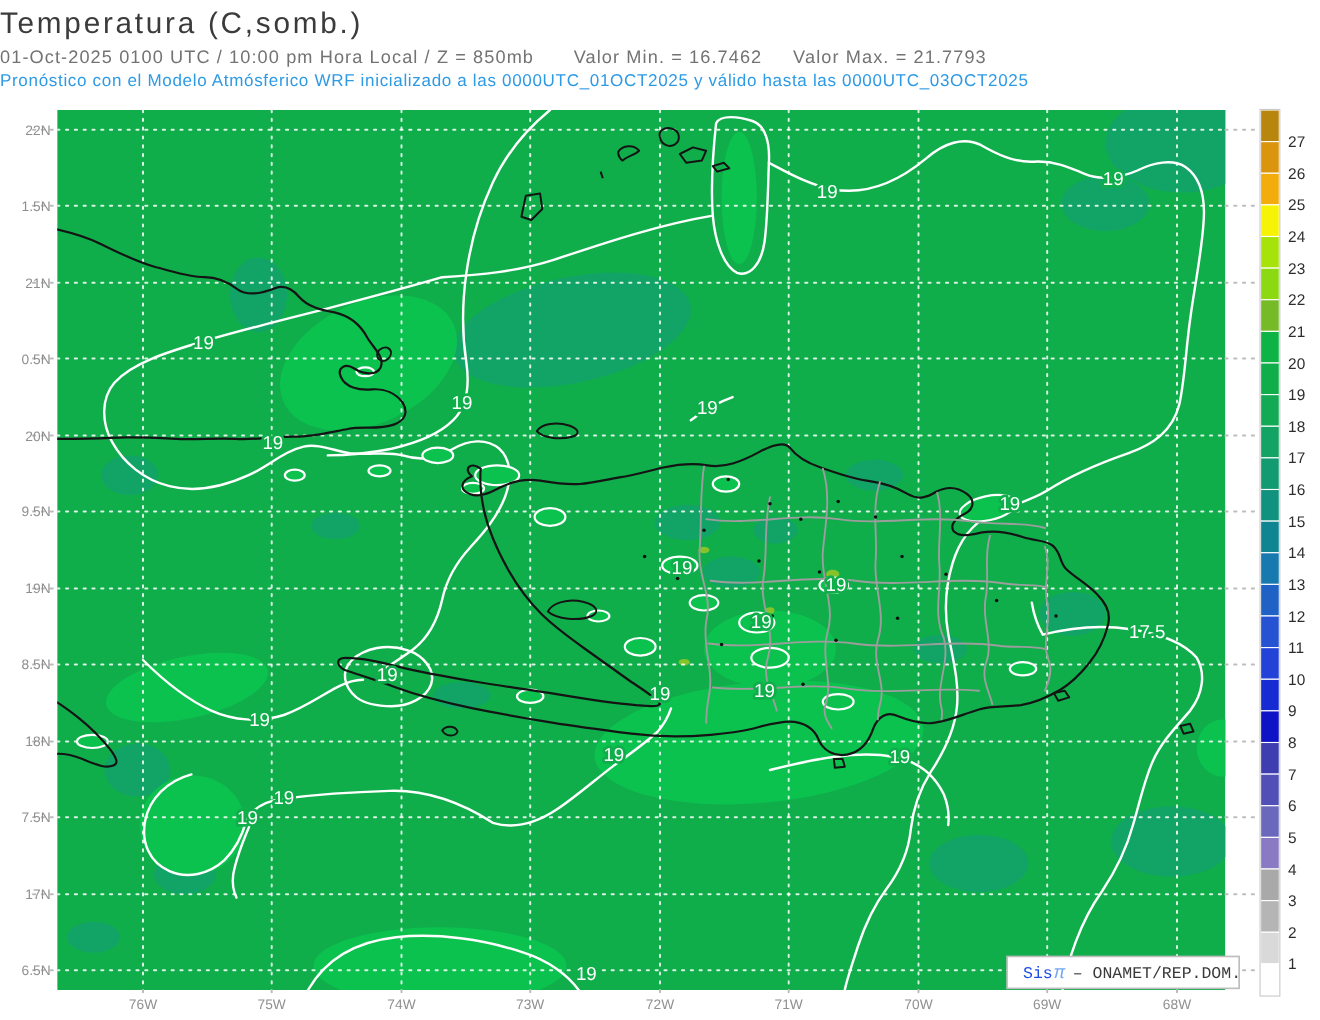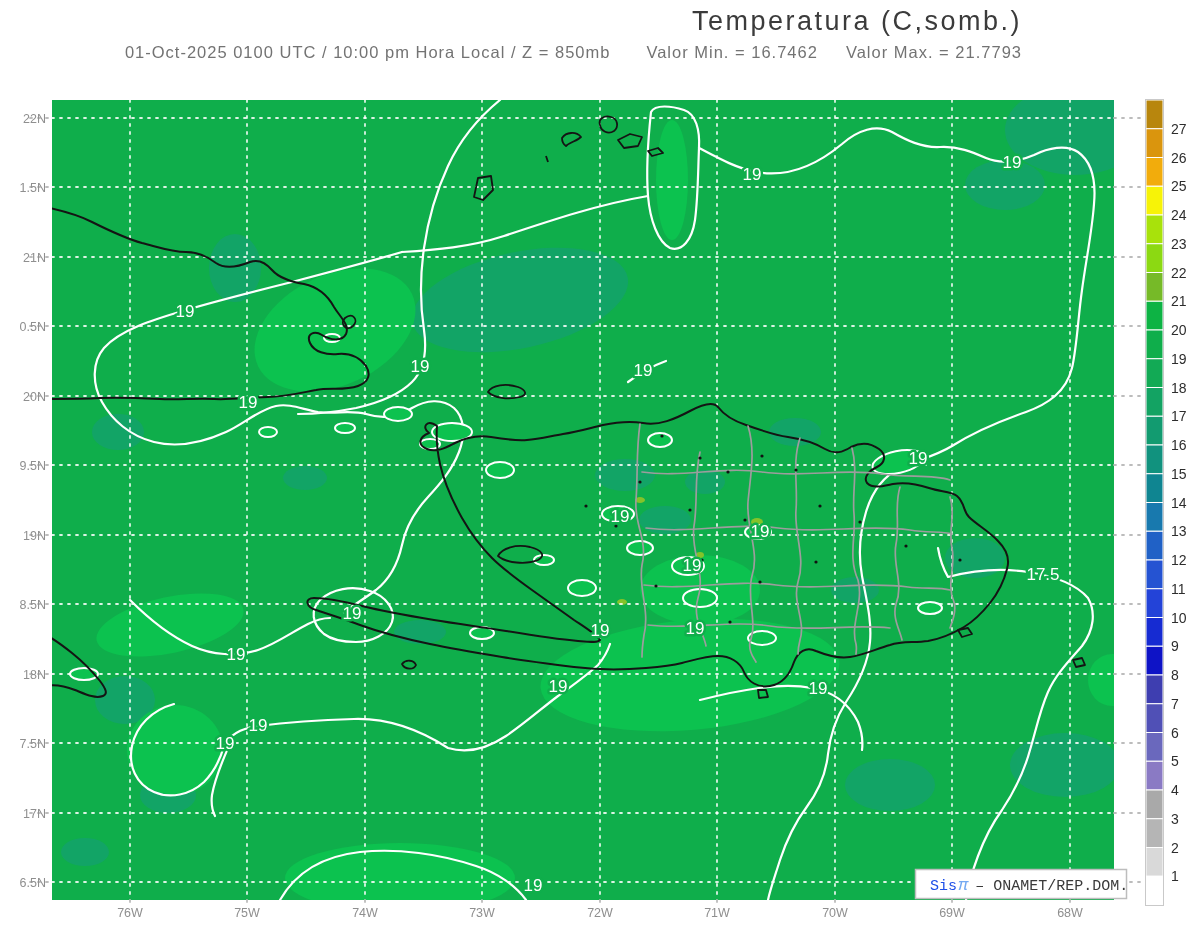--- a/index.html
+++ b/index.html
@@ -1,20 +1,20 @@
 <!DOCTYPE html>
 <html><head>
 <meta charset="utf-8">
 <style>
   html,body{margin:0;padding:0;}
   body{
     width:1200px;height:927px;position:relative;background:#ffffff;
     font-family:"Liberation Sans",sans-serif;overflow:hidden;
   }
-  .header{position:absolute;top:0;left:0;width:1022px;text-align:right;z-index:2;}
+  .header{position:absolute;top:0;left:0;width:1022px;text-align:left;z-index:2;}
   .title{margin-top:6px;font-size:27px;letter-spacing:2.5px;color:#3b3b3b;font-weight:400;}
   .sub1{margin-top:6px;font-size:16.5px;letter-spacing:1px;color:#737373;white-space:nowrap;}
   .sub1 .gap1{margin-left:36px;}
   .sub1 .gap2{margin-left:28px;}
   .sub2{margin-top:3px;font-size:15.5px;letter-spacing:0.6px;color:#2e9ae4;white-space:nowrap;}
   svg{position:absolute;top:0;left:0;z-index:1;}
   .grid{fill:none;stroke-width:1.8;stroke-dasharray:2 6;stroke-linecap:round;}
   .grid.white{stroke:rgba(255,255,255,0.85);}
   .grid.gray{stroke:#bcbcbc;}
   .axlab{font-family:"Liberation Sans",sans-serif;font-size:12.5px;fill:#8f8f8f;}
@@ -28,20 +28,21 @@
   .coval{fill:#0cc24f;stroke:#ffffff;stroke-width:2;}
   .wmbox{fill:#ffffff;stroke:#bdbdbd;stroke-width:1.5;}
   .wmtext{font-family:"Liberation Mono",monospace;font-size:15px;}
 </style>
 </head>
 <body>
 
 <div class="header">
   <div class="title">Temperatura (C,somb.)</div>
   <div class="sub1"><span>01-Oct-2025  0100 UTC / 10:00 pm Hora Local / Z = 850mb</span><span class="gap1">Valor Min. = 16.7462</span><span class="gap2">Valor Max. = 21.7793</span></div>
+  <div class="sub2">Pronóstico con el Modelo Atmósferico WRF inicializado a las 0000UTC_01OCT2025 y válido hasta las  0000UTC_03OCT2025</div>
 </div>
 
 <svg id="mapsvg" width="1200" height="927" viewBox="0 0 1200 927">
   <defs>
     <clipPath id="mapclip">
         <rect x="52" y="100" width="1062" height="800"></rect>
       </clipPath>
   </defs>
 
   <g clip-path="url(#mapclip)">

